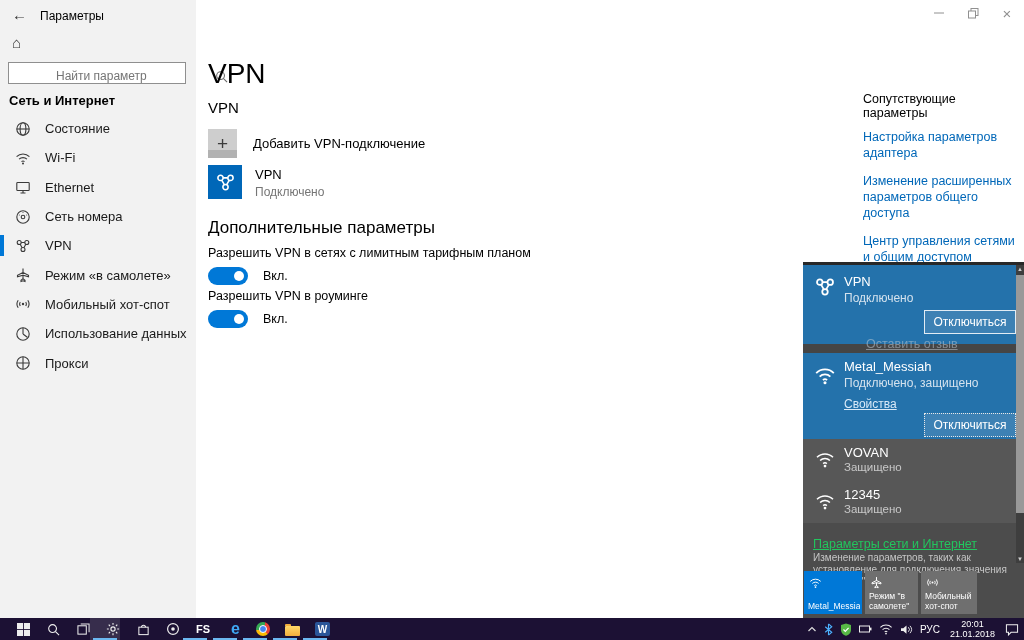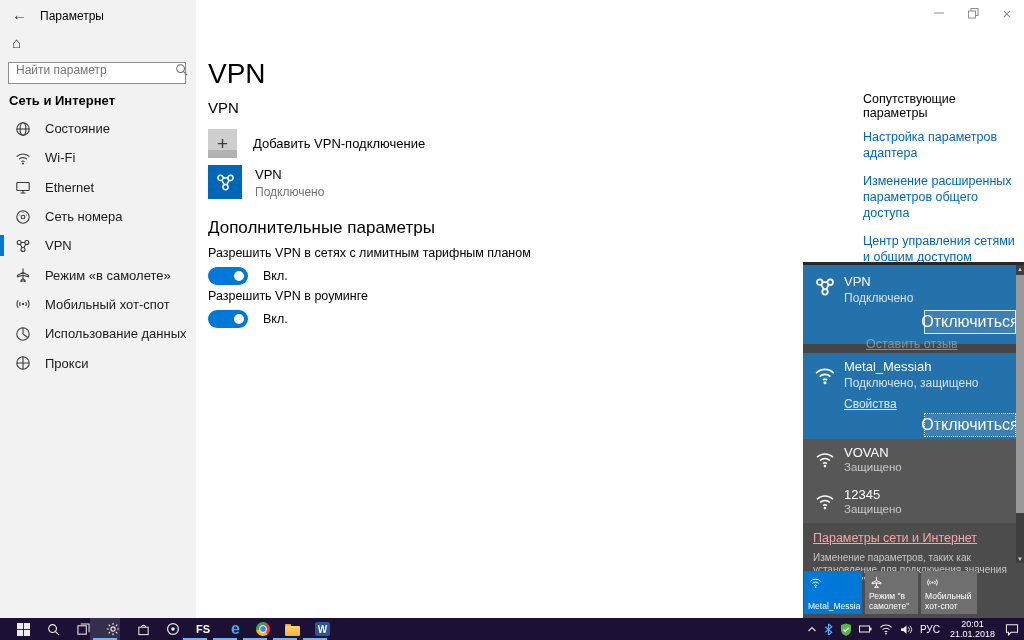--- a/index.html
+++ b/index.html
@@ -6,21 +6,21 @@
   .screen{position:relative;width:1024px;height:640px;overflow:hidden;
           font-family:"Liberation Sans",sans-serif;background:var(--content-bg,#fff);}
   svg{display:block}
 
   
   .sidebar{position:absolute;left:0;top:0;width:196px;height:618px;background:var(--sidebar-bg,#f2f2f2);}
   .back-arrow{position:absolute;left:12px;top:6px;font-size:15px;color:#333;}
   .titlebar-title{position:absolute;left:40px;top:9px;font-size:12px;color:#000;}
   .home-icon{position:absolute;left:12px;top:34px;font-size:15px;color:#333;}
   .search-box{position:absolute;left:8px;top:62px;width:178px;height:22px;background:#fff;
-              border:1px solid #8f8f8f;box-sizing:border-box;display:flex;align-items:flex-start;}
+              border:1px solid #8f8f8f;box-sizing:border-box;display:flex;align-items:flex-end;padding-left:40px;}
   .search-box input{flex:1;border:0;outline:0;background:transparent;font-size:12px;color:#333;
               padding:0 4px 0 7px;font-family:"Liberation Sans",sans-serif;}
   .search-box .mag{width:18px;display:flex;justify-content:center;}
   .section-title{position:absolute;left:9px;top:93px;font-size:13px;font-weight:bold;color:#000;}
   .nav{position:absolute;left:0;top:114px;width:196px;}
   .nav-item{height:29.3px;display:flex;align-items:center;padding-left:15px;gap:14px;
             font-size:13px;color:#1a1a1a;position:relative;}
   .nav-item.selected::before{content:"";position:absolute;left:0;top:4px;bottom:4px;width:4px;
             background:var(--accent,#0078d7);}
   .nav-ic{width:16px;height:16px;}
@@ -65,28 +65,28 @@
              text-decoration:underline;white-space:nowrap;}
   .fly-wifi{height:86px;background:var(--fly-blue,#2472ab);position:relative;}
   .fly-net{height:42px;background:var(--fly-list,#575757);position:relative;}
   .fly-footer{flex:1;background:var(--fly-footer,#4c4c4c);position:relative;}
   .fly-ic{position:absolute;left:11px;top:11px;}
   .fly-ic svg{width:22px;height:22px;stroke:#fff;fill:none;stroke-width:1.3;}
   .fly-name{position:absolute;left:41px;top:9px;font-size:13px;color:#fff;}
   .fly-status{position:absolute;left:41px;top:26px;font-size:12px;color:#d4e2ee;}
   .fly-props{position:absolute;left:41px;top:44px;font-size:12px;color:#d8e9f8;text-decoration:underline;}
   .fly-btn{position:absolute;left:121px;width:92px;height:24px;background:var(--fly-btn,#3d81b4);
-           border:1px solid rgba(255,255,255,.85);box-sizing:border-box;color:#fff;font-size:16px;
+           border:1px solid rgba(255,255,255,.85);box-sizing:border-box;color:#fff;font-size:12px;
            display:flex;align-items:center;justify-content:center;}
   .fly-btn.dotted{border:1px dotted #e8e8e8;}
   .net-ic{position:absolute;left:12px;top:10px;}
   .net-ic svg{width:20px;height:20px;stroke:#fff;fill:none;stroke-width:1.2;}
   .net-name{position:absolute;left:41px;top:6px;font-size:13px;color:#fff;}
   .net-status{position:absolute;left:41px;top:22px;font-size:11.5px;color:#c8c8c8;}
-  .foot-link{position:absolute;left:10px;top:8px;font-size:12.5px;color:#fca5a5;text-decoration:underline;}
+  .foot-link{position:absolute;left:10px;top:14px;font-size:12.5px;color:#22c55e;text-decoration:underline;}
   .foot-desc{position:absolute;left:10px;top:29px;width:198px;font-size:10px;line-height:12px;color:#c6c6c6;}
   .tiles{position:absolute;left:1px;bottom:4px;display:flex;gap:3px;}
   .tile{width:55px;height:43px;background:var(--tile-gray,#6f6f6f);position:relative;color:#fff;}
   .tile.active{background:var(--accent,#0078d7);}
   .tile svg{position:absolute;left:5px;top:5px;width:13px;height:13px;stroke:#fff;fill:none;stroke-width:1.2;}
   .tile-label{position:absolute;left:4px;right:2px;bottom:3px;font-size:8.5px;line-height:9.5px;overflow:hidden;}
   .fly-scroll{position:absolute;right:0;top:0;width:8px;height:298px;background:#3e3e3e;}
   .fly-thumb{position:absolute;left:0;top:10px;width:8px;height:238px;background:#999;}
   .fly-arrow{position:absolute;left:0;width:8px;text-align:center;font-size:6px;color:#ccc;line-height:8px;}
 

